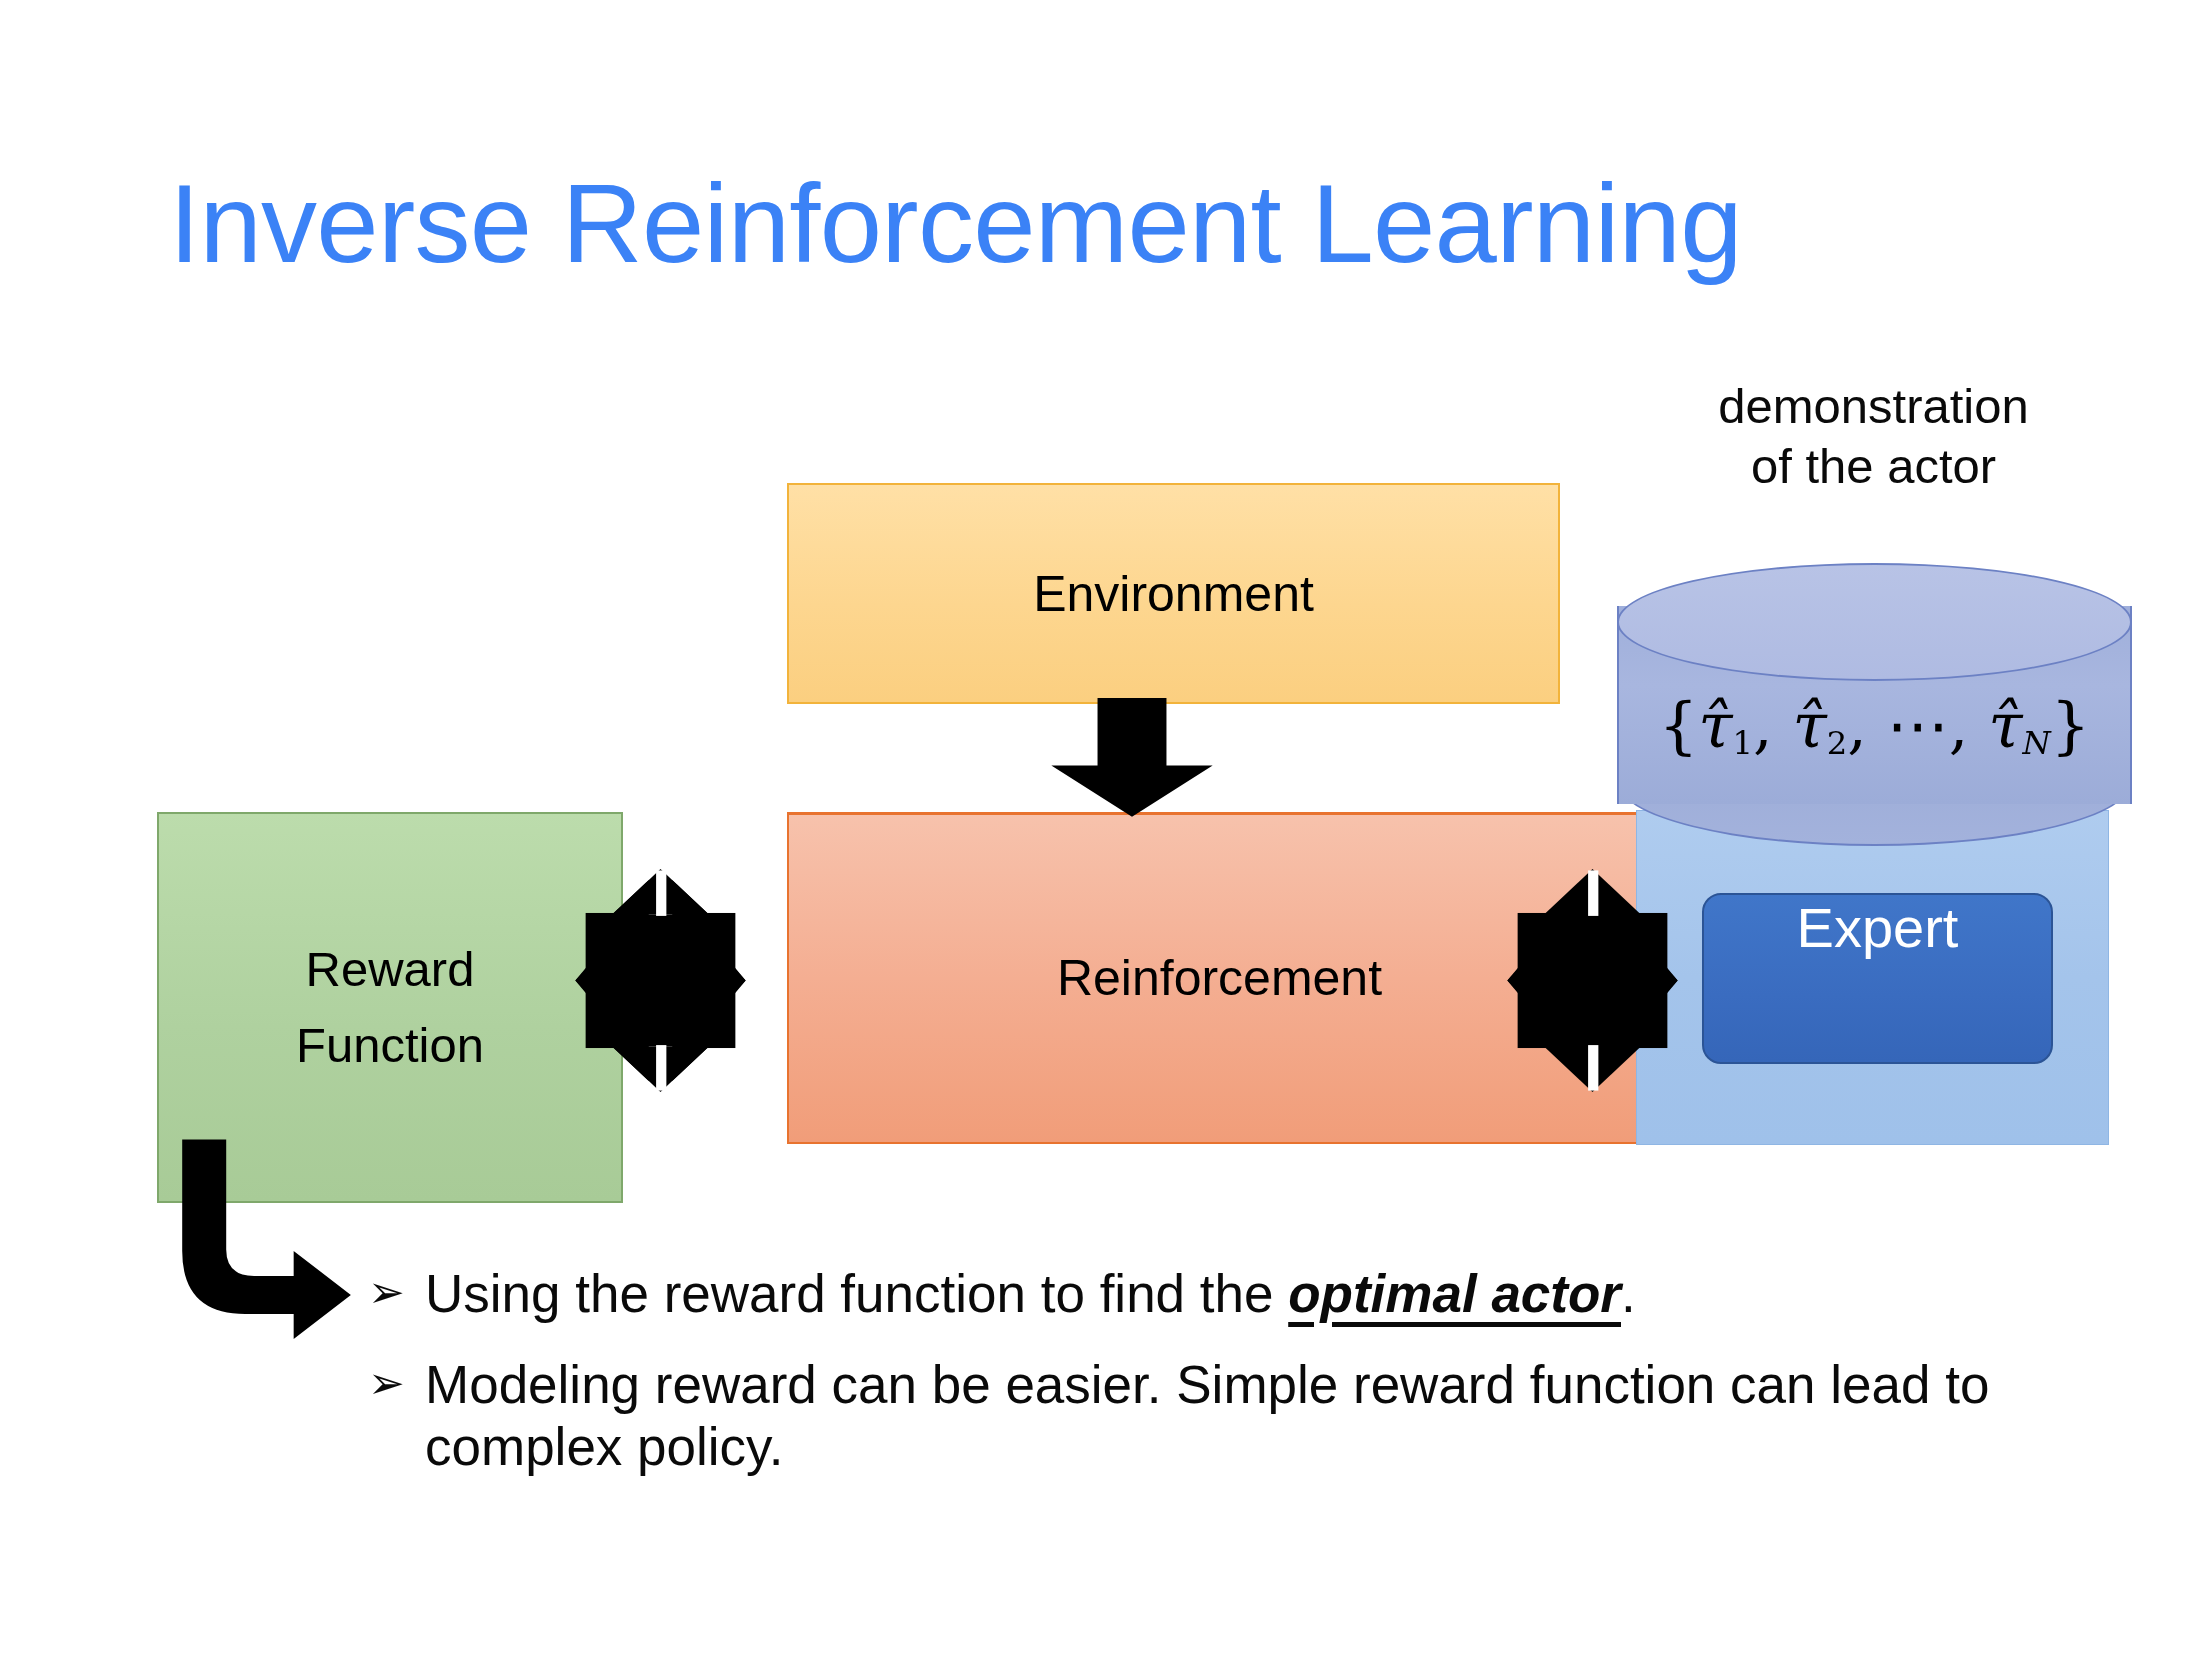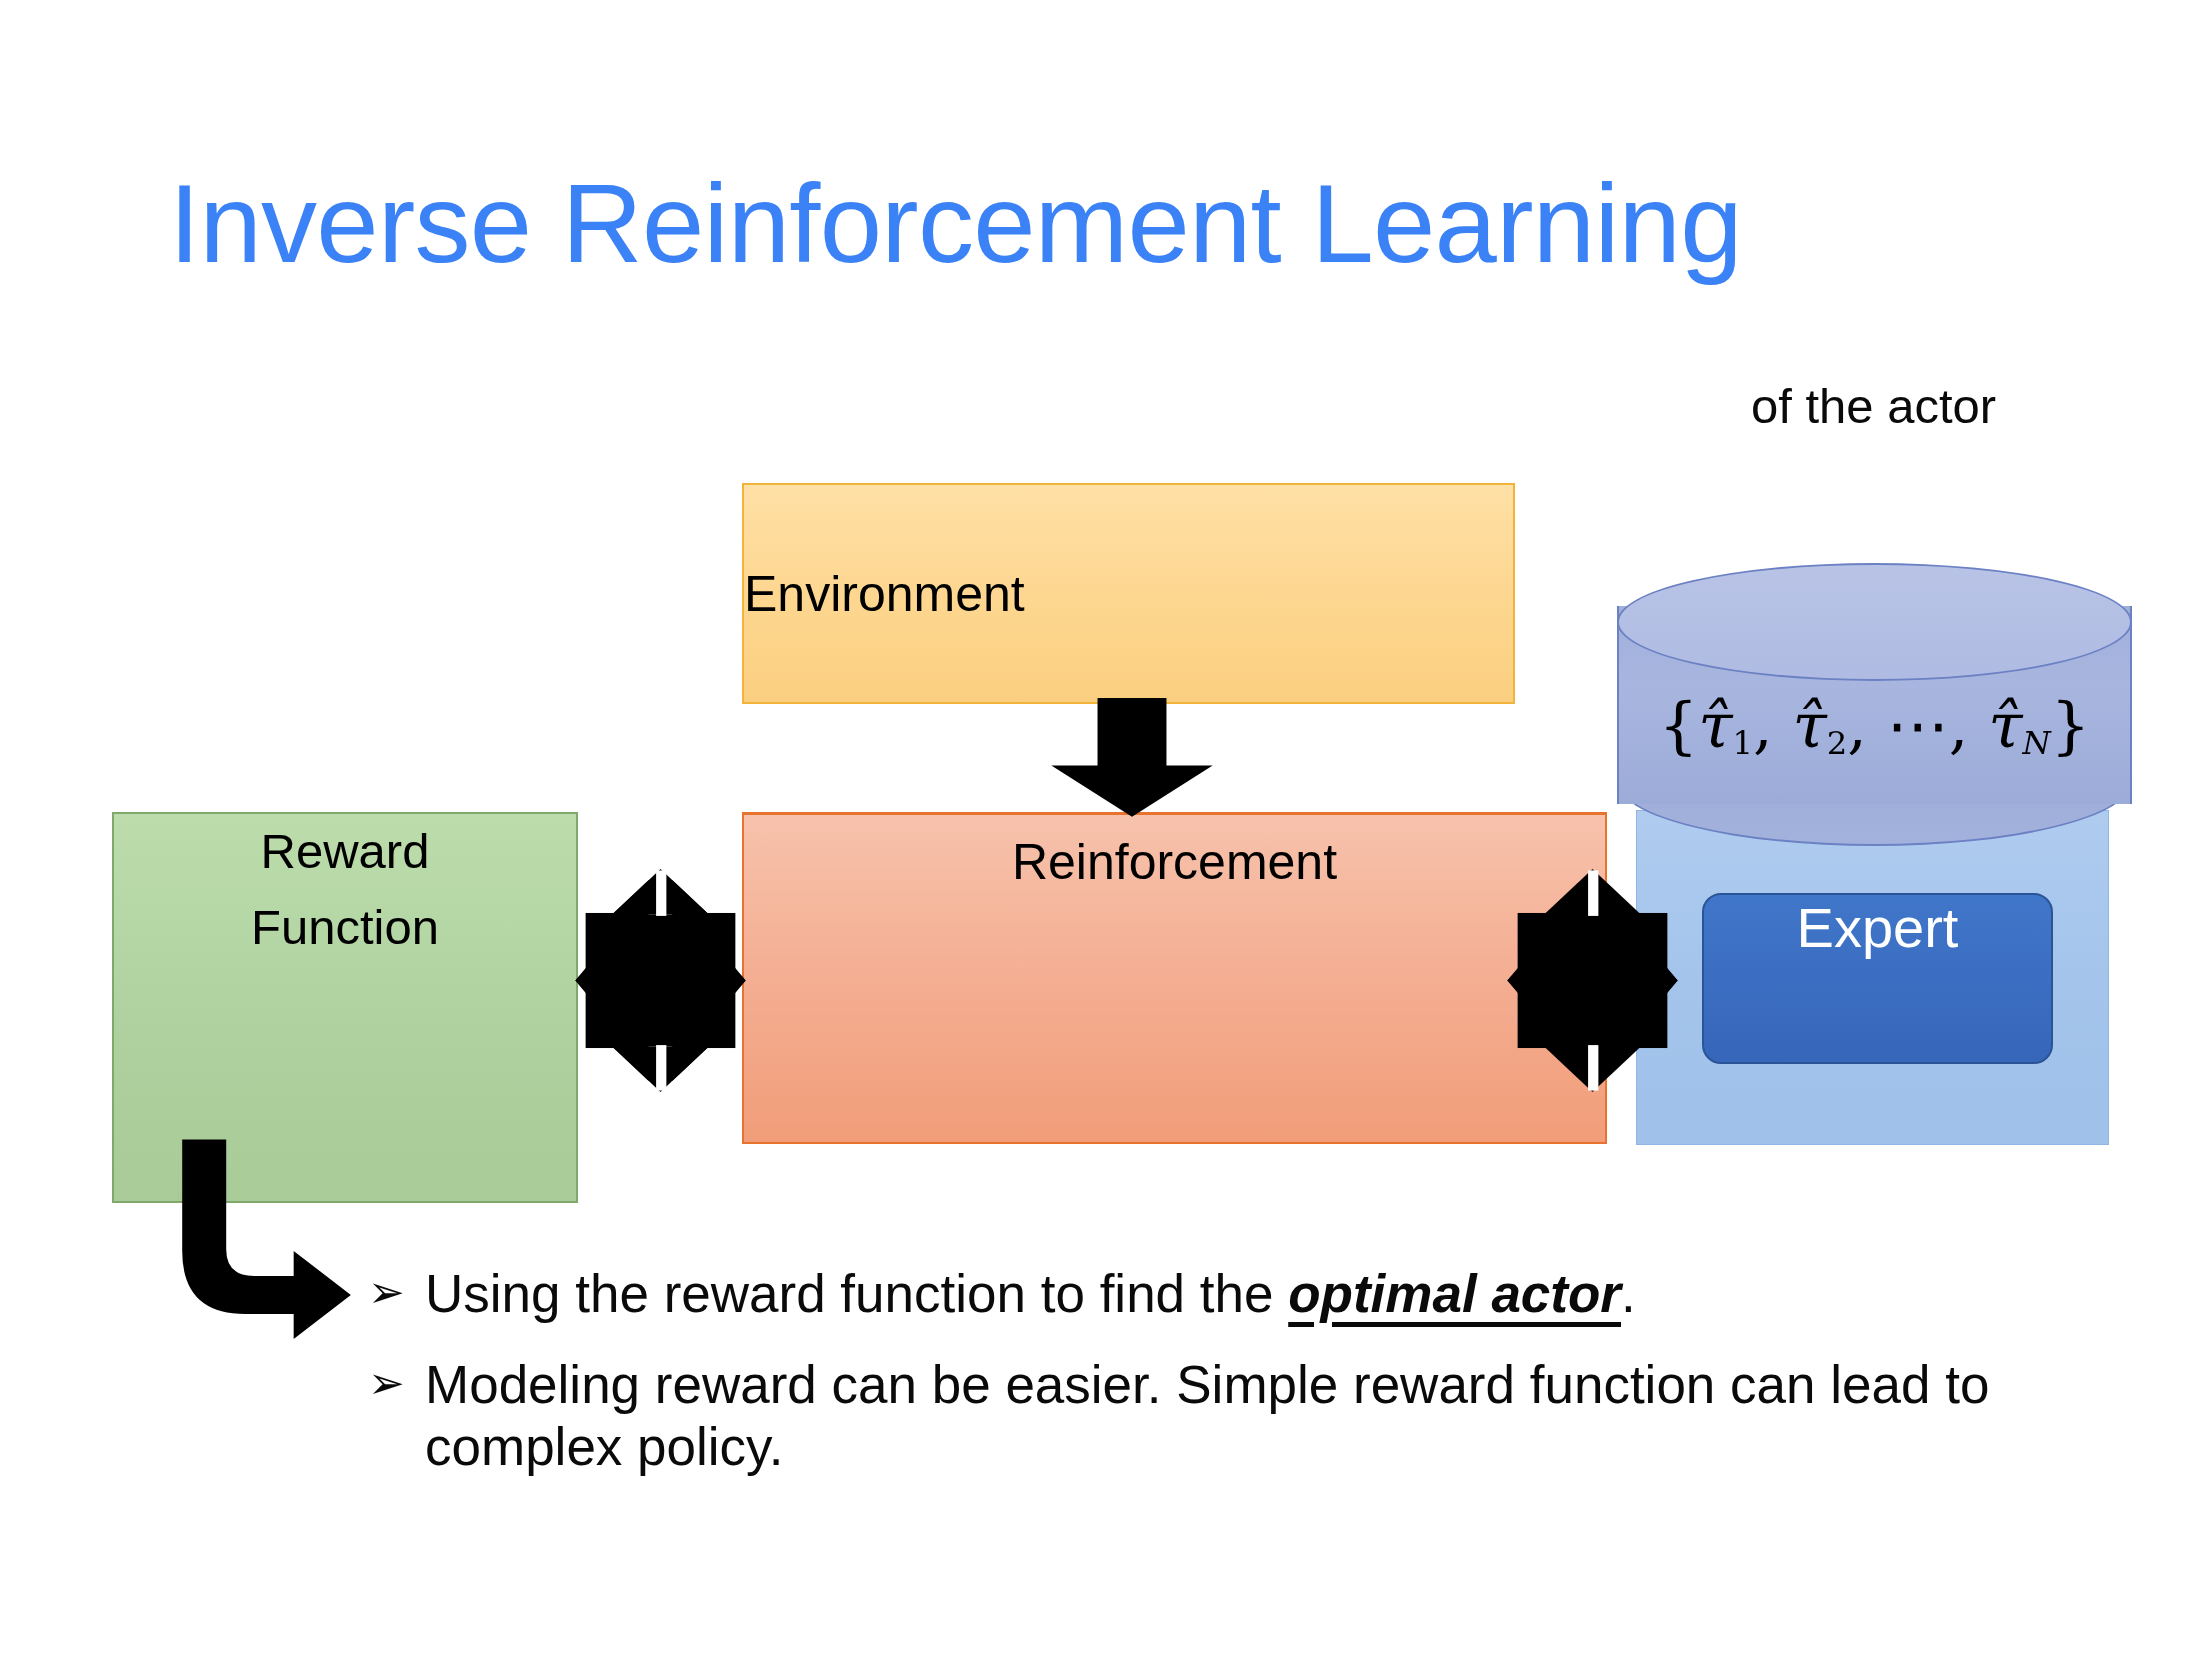--- a/index.html
+++ b/index.html
@@ -25,23 +25,24 @@
     letter-spacing:-0.7px;
     white-space:nowrap;
   }
 
   
   .box{
     position:absolute;
     box-sizing:border-box;
     display:flex;
     align-items:center;
-    justify-content:flex-start;
+    justify-content:center;
     text-align:center;
     color:#000;
+    margin-left:45px;
   }
 
   .env-box{
     left:742px; top:483px; width:773px; height:221px;
     background:linear-gradient(180deg,#FFE0A6 0%,#FDD68F 55%,#FBCF80 100%);
     border:2.2px solid #F2B33B;
     font-size:50px;
   }
 
   .reward-box{
@@ -166,20 +167,21 @@
   }
 </style>
 </head>
 <body>
 
 <div class="slide">
 
   <div class="title">Inverse Reinforcement Learning</div>
 
   <div class="demo-caption">
+    <div>demonstration</div>
     <div>of the actor</div>
   </div>
 
   <div class="box env-box">
     <span>Environment</span>
   </div>
 
   <div class="box reward-box">
     <span class="ln">Reward</span>
     <span class="ln">Function</span>

